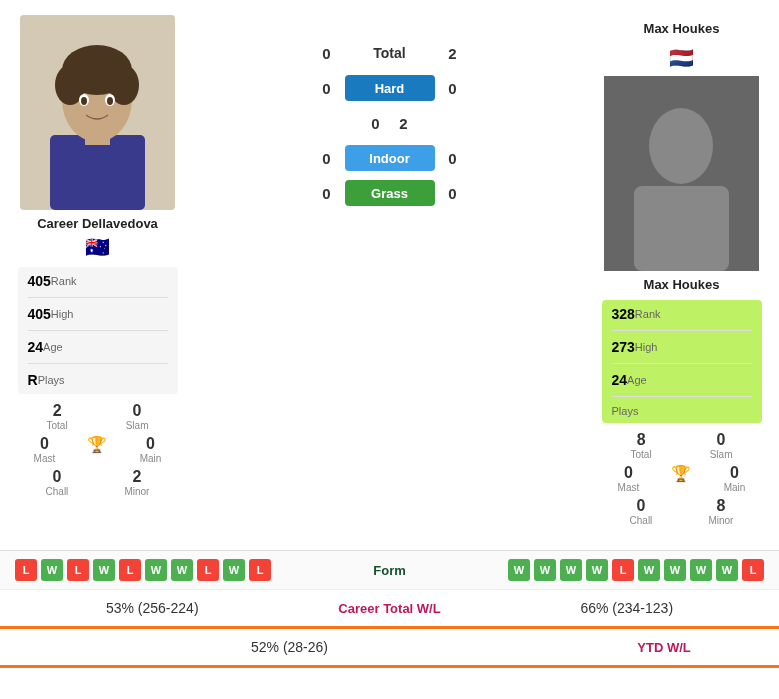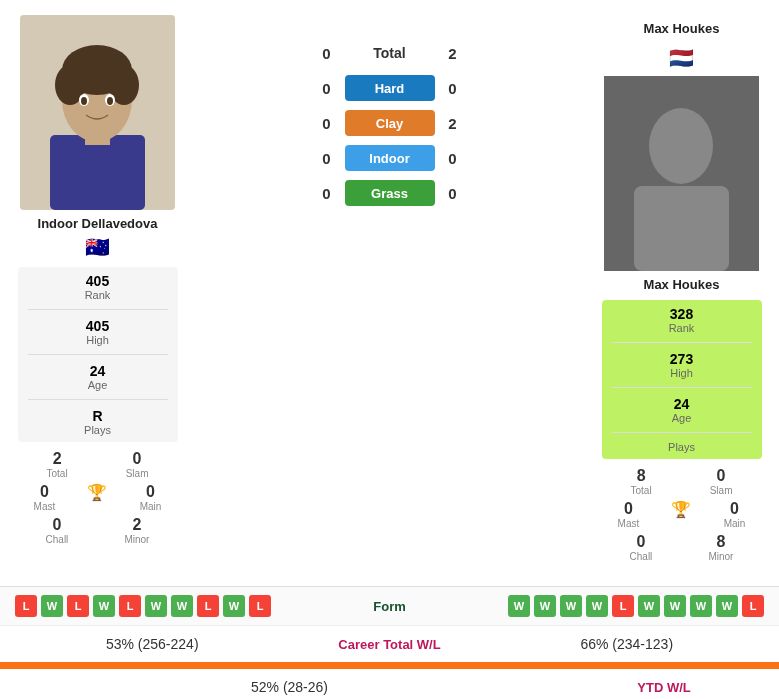--- a/index.html
+++ b/index.html
@@ -66,21 +66,21 @@
       text-align: center;
     }
 
     .stat-label {
       font-size: 11px;
       color: #666;
     }
 
     .stat-cell {
       display: flex;
-      flex-direction: column;
+      flex-direction: row;
       align-items: center;
       flex: 1;
     }
 
     .trophy-icon {
       color: #f5a623;
       font-size: 16px;
     }
 
     
@@ -193,21 +193,21 @@
       color: white;
     }
     .form-w { background: #4caf50; }
     .form-l { background: #f44336; }
 
     
     .stat-comparison-row {
       display: flex;
       align-items: center;
       padding: 10px 15px;
-      border-bottom: 7px solid #f97316;
+      border-bottom: 3px solid #f97316;
     }
 
     .sc-left {
       flex: 1;
       text-align: center;
       font-size: 14px;
       color: #333;
     }
 
     .sc-label {
@@ -293,21 +293,21 @@
           <ellipse cx="104" cy="70" rx="15" ry="20" fill="#4a3520"></ellipse>
 
           <ellipse cx="64" cy="85" rx="5" ry="6" fill="#fff"></ellipse>
           <ellipse cx="90" cy="85" rx="5" ry="6" fill="#fff"></ellipse>
           <ellipse cx="64" cy="86" rx="3" ry="4" fill="#4a3520"></ellipse>
           <ellipse cx="90" cy="86" rx="3" ry="4" fill="#4a3520"></ellipse>
           <path d="M66 100 Q77 108 88 100" stroke="#8a5a4a" stroke-width="1.5" fill="none"></path>
         </svg>
       </div>
 
-      <div class="player-name-main">Indoor Dellavedova</div>
+      <div class="player-name-main">Career Dellavedova</div>
       <div class="player-flag">🇦🇺</div>
 
       <div class="stats-box">
 
         <div class="stat-cell">
           <span class="stat-value">405</span>
           <span class="stat-label">Rank</span>
         </div>
         <div class="divider"></div>
 
@@ -381,23 +381,20 @@
         <div class="match-row">
           <span class="match-score">0</span>
           <div class="surface-btn hard">
             <span>Hard</span>
           </div>
           <span class="match-score">0</span>
         </div>
 
         <div class="match-row">
           <span class="match-score">0</span>
-          <div class="surface-btn clay">
-            <span>Clay</span>
-          </div>
           <span class="match-score">2</span>
         </div>
 
         <div class="match-row">
           <span class="match-score">0</span>
           <div class="surface-btn indoor">
             <span>Indoor</span>
           </div>
           <span class="match-score">0</span>
         </div>

